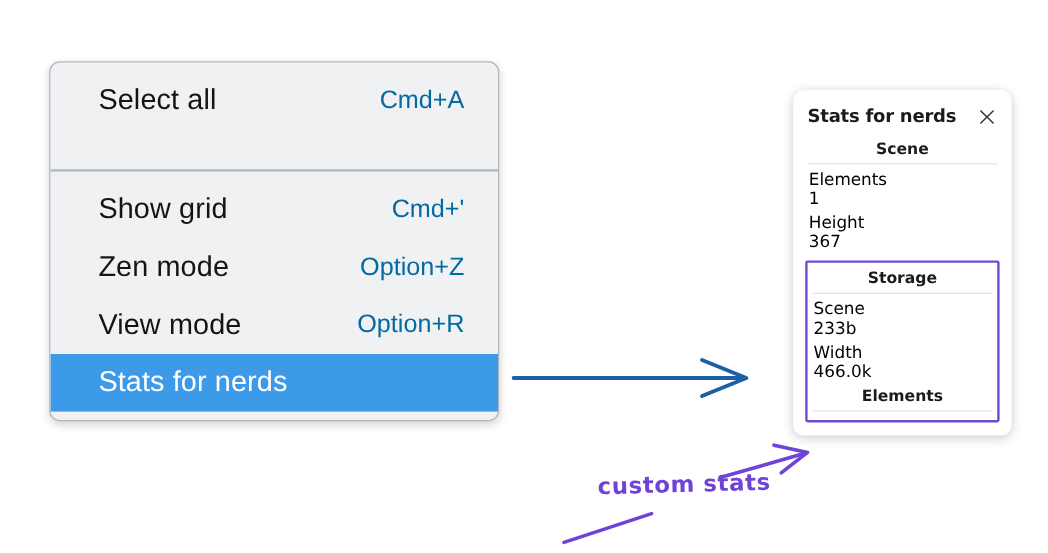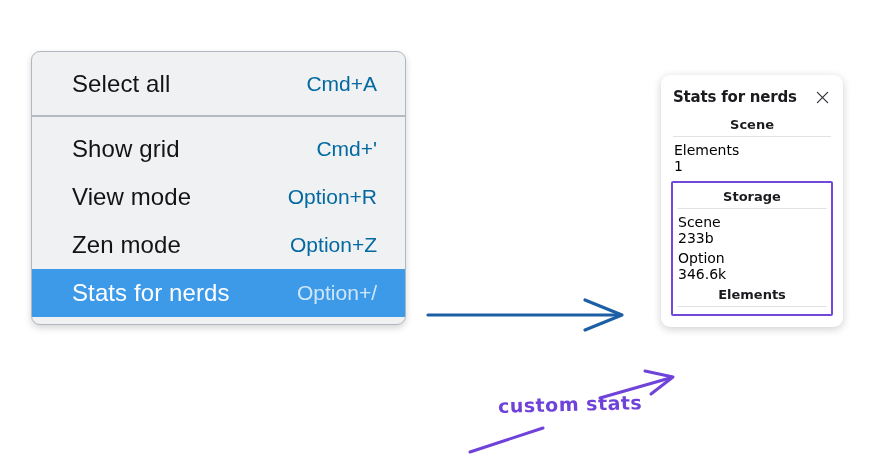--- a/index.html
+++ b/index.html
@@ -13,35 +13,36 @@
     height: 461px;
     position: relative;
     overflow: hidden;
     font-family: "Liberation Sans", sans-serif;
     -webkit-font-smoothing: antialiased;
   }
 
   
   #context-menu {
     position: absolute;
-    left: 31px;
+    left: 41px;
     top: 51px;
     width: 375px;
     background: #f0f1f3;
     border: 1px solid #b2b7bf;
     border-radius: 9px;
     box-shadow: 0 3px 7px rgba(0,0,0,0.17);
     overflow: hidden;
     box-sizing: border-box;
   }
   .menu-group {
     padding: 8px 0 7px 0;
   }
   .menu-group + .menu-group {
     border-top: 2px solid #b4bac4;
+    margin-top: 26px;
   }
   .menu-item {
     display: flex;
     align-items: center;
     justify-content: space-between;
     height: 48px;
     padding: 0 28px 0 40px;
     box-sizing: border-box;
     cursor: default;
   }
@@ -165,30 +166,29 @@
       <span class="mi-shortcut">Cmd+A</span>
     </div>
   </div>
 
   <div class="menu-group">
     <div class="menu-item">
       <span class="mi-label">Show grid</span>
       <span class="mi-shortcut">Cmd+'</span>
     </div>
     <div class="menu-item">
+      <span class="mi-label">Zen mode</span>
+      <span class="mi-shortcut">Option+Z</span>
+    </div>
+    <div class="menu-item">
       <span class="mi-label">View mode</span>
       <span class="mi-shortcut">Option+R</span>
     </div>
-    <div class="menu-item">
-      <span class="mi-label">Zen mode</span>
-      <span class="mi-shortcut">Option+Z</span>
-    </div>
     <div class="menu-item selected">
       <span class="mi-label">Stats for nerds</span>
-      <span class="mi-shortcut">Option+/</span>
     </div>
   </div>
 
 </div>
 
 <div id="stats-panel">
 
   <div class="panel-header">
     <span class="panel-title">Stats for nerds</span>
     <span>
@@ -199,32 +199,36 @@
     </span>
   </div>
 
   <div class="stat-section-title">Scene</div>
   <div class="stat-divider"></div>
 
   <div class="stat-row">
     <span class="sr-key">Elements</span>
     <span class="sr-val">1</span>
   </div>
+  <div class="stat-row">
+    <span class="sr-key">Height</span>
+    <span class="sr-val">367</span>
+  </div>
 
   <div id="custom-stats-box">
     <div class="stat-section-title">Storage</div>
     <div class="stat-divider"></div>
 
     <div class="stat-row">
       <span class="sr-key">Scene</span>
       <span class="sr-val">233b</span>
     </div>
     <div class="stat-row">
-      <span class="sr-key">Option</span>
-      <span class="sr-val">346.6k</span>
+      <span class="sr-key">Width</span>
+      <span class="sr-val">466.0k</span>
     </div>
 
     <div class="stat-section-title">Elements</div>
     <div class="stat-divider"></div>
   </div>
 
 </div>
 
 <svg class="annotation-layer" viewBox="0 0 873 461" xmlns="http://www.w3.org/2000/svg">
 

